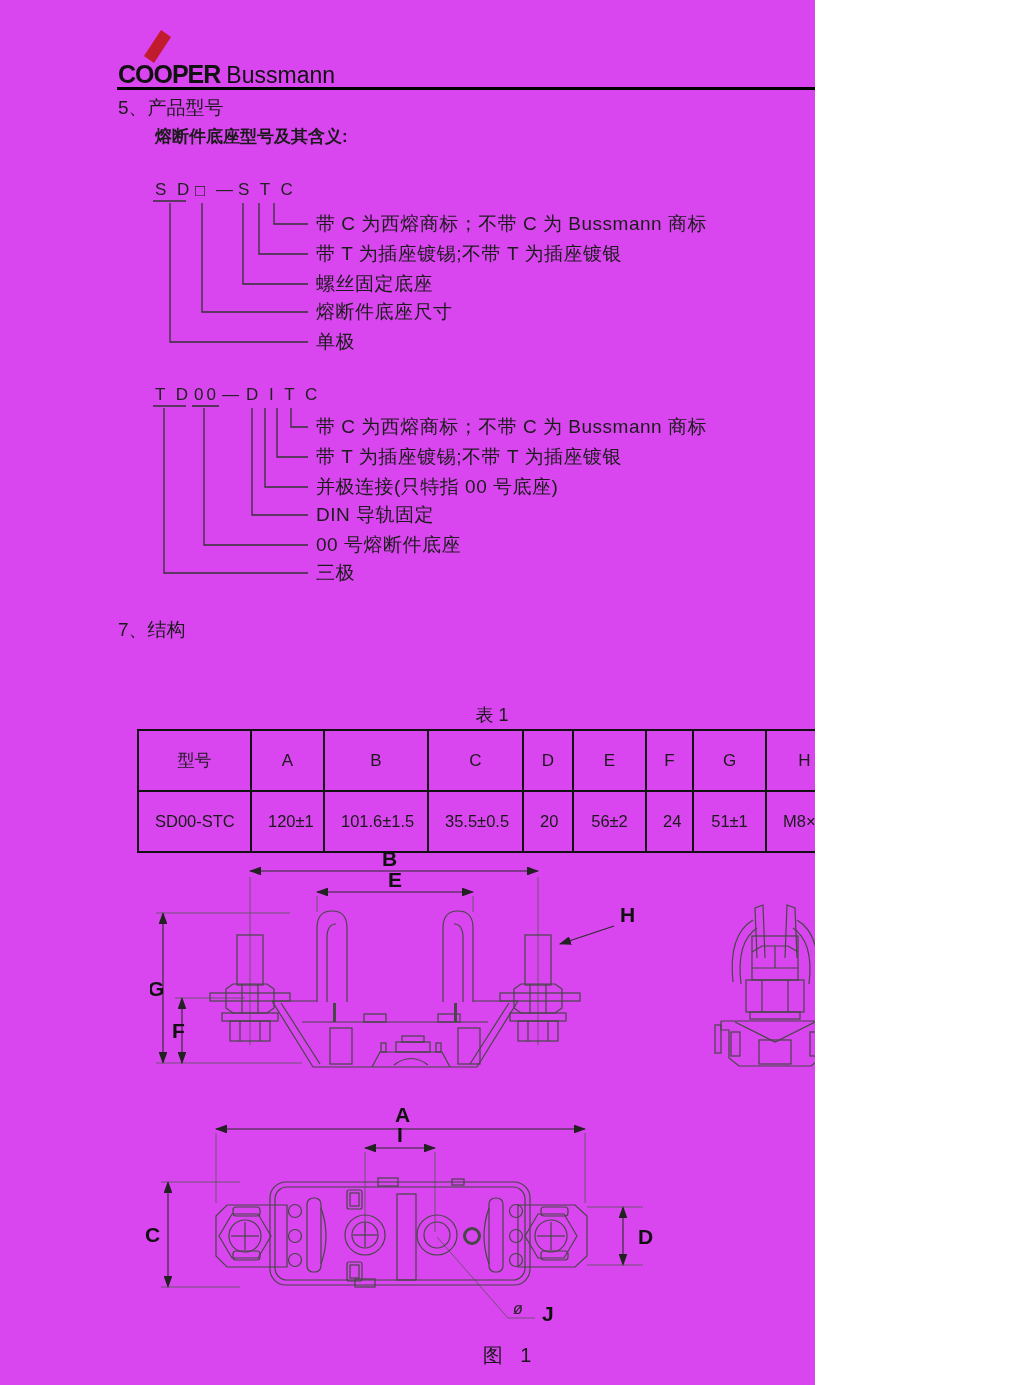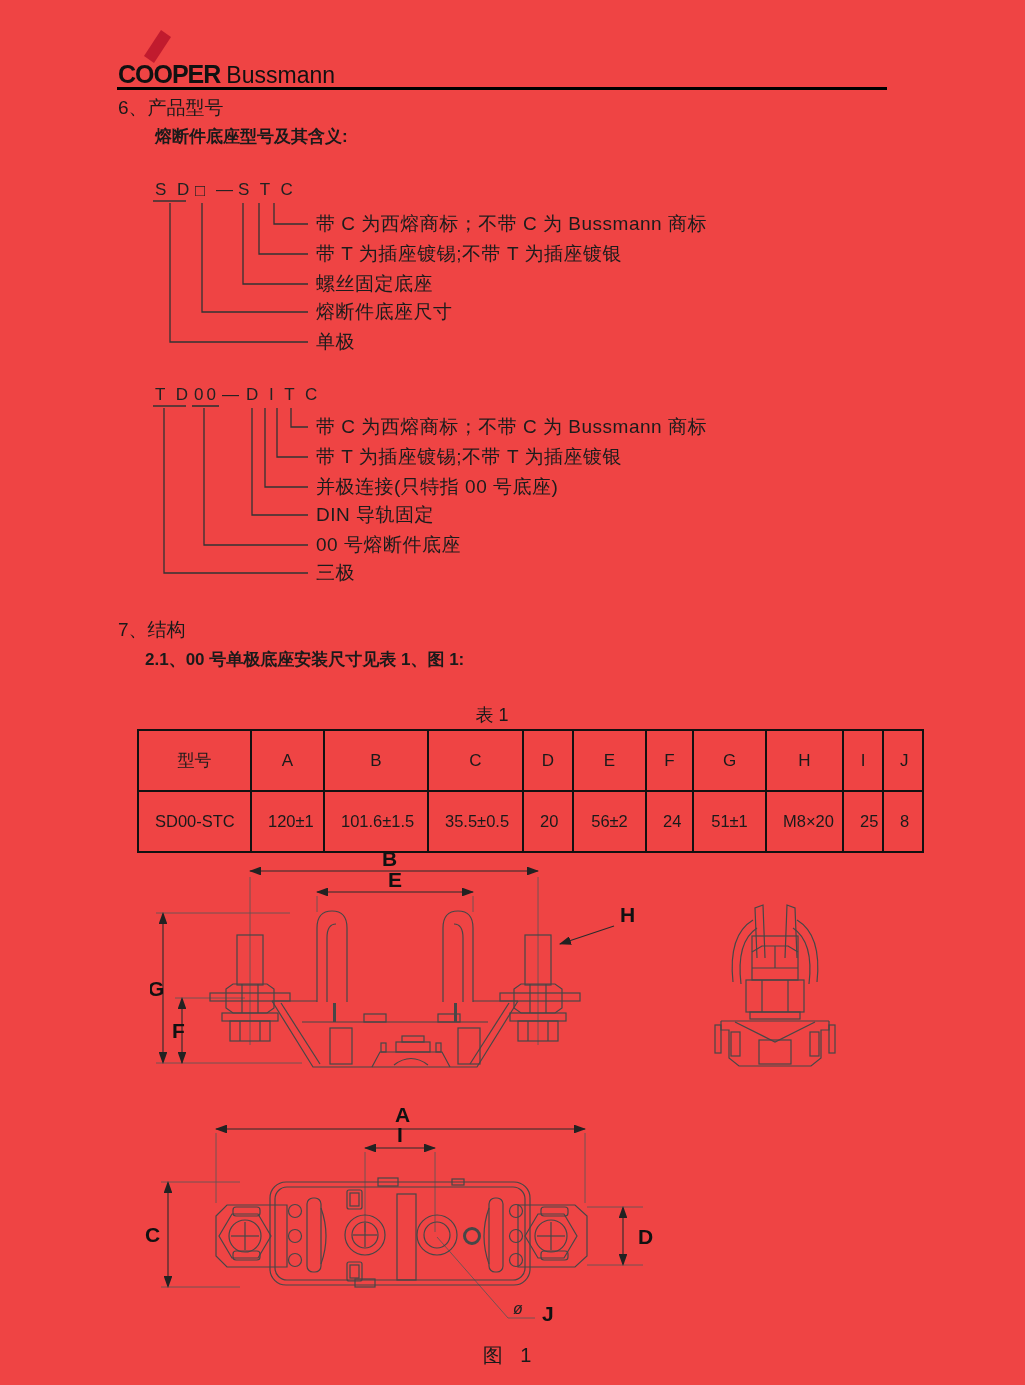--- a/index.html
+++ b/index.html
@@ -1,16 +1,16 @@
 <!DOCTYPE html>
 <html><head>
 <meta charset="utf-8">
 <style>
   html,body{margin:0;padding:0;background:#ffffff;}
-  #page{position:relative;width:1025px;height:1385px;background:#ef4444;overflow:hidden;
+  #page{position:relative;width:815px;height:1385px;background:#d946ef;overflow:hidden;
         font-family:"Liberation Sans",sans-serif;color:#1a1a1a;}
   .abs{position:absolute;}
   
   .logo-bold{font-weight:900;font-size:25px;letter-spacing:-1px;color:#111;}
   .logo-light{font-weight:400;font-size:23px;color:#111;margin-left:6px;}
   .top-rule{position:absolute;left:117px;top:87px;width:770px;height:3px;background:#000;}
   
   .h1{font-size:19px;}
   .body-txt{font-size:17px;font-weight:bold;}
   
@@ -42,21 +42,21 @@
   <div class="abs" style="left:118px;top:28px;width:300px;height:60px;">
     <svg class="abs" style="left:22px;top:0;" width="40" height="38">
       <polygon points="4,28 21,2 31,9 14,35" fill="#c11b2e"></polygon>
     </svg>
     <div class="abs" style="left:0;top:32px;white-space:nowrap;">
       <span class="logo-bold">COOPER</span><span class="logo-light">Bussmann</span>
     </div>
   </div>
   <div class="top-rule"></div>
 
-  <div class="abs h1" style="left:118px;top:95px;">6、产品型号</div>
+  <div class="abs h1" style="left:118px;top:95px;">5、产品型号</div>
   <div class="abs body-txt" style="left:155px;top:125px;">熔断件底座型号及其含义:</div>
 
   <svg class="abs" style="left:150px;top:175px;" width="640" height="190" viewBox="0 0 640 190">
     <text class="code-letters" x="5" y="20">S D</text>
     <text class="code-letters" x="45" y="21">□</text>
     <text class="code-letters" x="66" y="20">—</text>
     <text class="code-letters" x="88" y="20">S T C</text>
     <line class="ul" x1="3" y1="26" x2="36" y2="26"></line>
     <g>
       <path class="lead" d="M124,28 V49 H158"></path>
@@ -89,21 +89,20 @@
     </g>
     <text class="code-label" x="166" y="53">带 C 为西熔商标；不带 C 为 Bussmann 商标</text>
     <text class="code-label" x="166" y="83">带 T 为插座镀锡;不带 T 为插座镀银</text>
     <text class="code-label" x="166" y="113">并极连接(只特指 00 号底座)</text>
     <text class="code-label" x="166" y="141">DIN 导轨固定</text>
     <text class="code-label" x="166" y="171">00 号熔断件底座</text>
     <text class="code-label" x="166" y="199">三极</text>
   </svg>
 
   <div class="abs h1" style="left:118px;top:617px;">7、结构</div>
-  <div class="abs body-txt" style="left:145px;top:648px;">2.1、00 号单极底座安装尺寸见表 1、图 1:</div>
 
   <div class="abs tbl-caption" style="left:442px;top:703px;width:100px;text-align:center;">表 1</div>
 
   <div class="abs" style="left:137px;top:729px;">
     <table class="dim">
       <colgroup>
         <col style="width:113px">
           <col style="width:73px">
           <col style="width:104px">
           <col style="width:95px">

